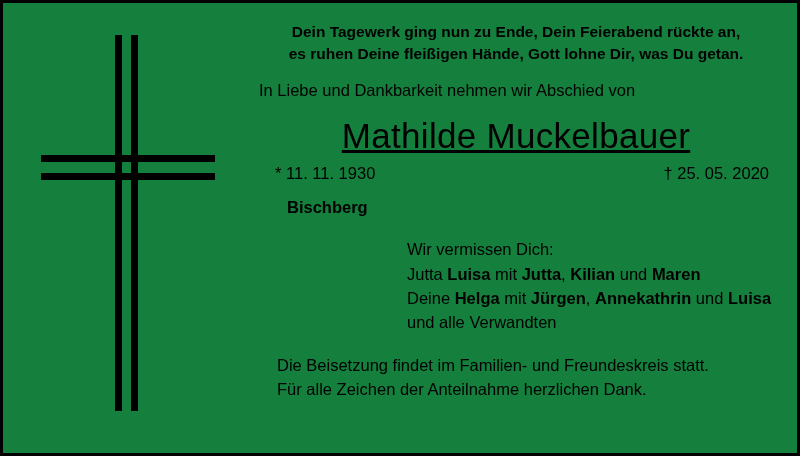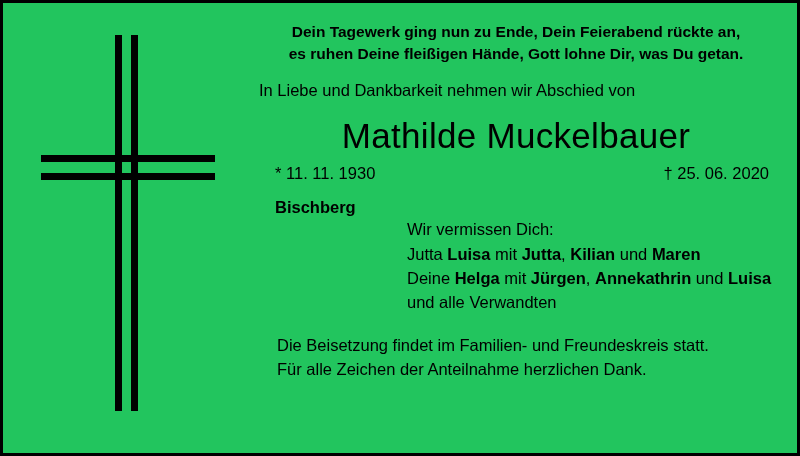--- a/index.html
+++ b/index.html
@@ -10,21 +10,21 @@
   body {
     font-family: "Liberation Sans", sans-serif;
     color: #000000;
   }
   .obituary {
     position: relative;
     width: 800px;
     height: 456px;
     box-sizing: border-box;
     border: 3px solid #000000;
-    background: #22c55e;
+    background: #15803d;
     overflow: hidden;
   }
   
   .cross-area {
     position: absolute;
     left: 0;
     top: 0;
     width: 236px;
     height: 450px;
   }
@@ -82,20 +82,21 @@
     font-size: 16.5px;
     text-align: left;
     margin-top: 16px;
   }
   .name {
     font-size: 35px;
     text-align: center;
     margin-top: 16px;
     letter-spacing: 0.3px;
     white-space: nowrap;
+    text-decoration: underline;
   }
   .maiden {
     font-size: 15.5px;
     font-weight: bold;
     text-align: center;
     margin-top: 18px;
   }
   .dates {
     position: relative;
     margin-top: 8px;
@@ -109,23 +110,24 @@
   }
   .dates .death {
     position: absolute;
     right: 4px;
     top: 0;
   }
   .place {
     font-size: 16.5px;
     font-weight: bold;
     margin-top: 12px;
-    margin-left: 16px;
+    margin-left: 28px;
   }
   .family {
+    margin-top: 20px;
     margin-left: 148px;
     font-size: 16.5px;
     line-height: 1.46;
   }
   .family .lead { margin-bottom: 1px; }
   .family b { font-weight: bold; }
   .closing {
     margin-top: 20px;
     margin-left: 18px;
     font-size: 16.5px;
@@ -151,21 +153,21 @@
       <div>es ruhen Deine fleißigen Hände, Gott lohne Dir, was Du getan.</div>
     </div>
 
     <div class="intro">In Liebe und Dankbarkeit nehmen wir Abschied von</div>
 
     <div class="name">Mathilde Muckelbauer</div>
 
 
     <div class="dates">
       <span class="birth">* 11. 11. 1930</span>
-      <span class="death">† 25. 06. 2020</span>
+      <span class="death">† 25. 05. 2020</span>
     </div>
 
     <div class="place">Bischberg</div>
 
     <div class="family">
       <div class="lead">Wir vermissen Dich:</div>
       <div>
         <span>Jutta </span><b>Luisa</b><span> mit </span><b>Jutta</b><span>, </span><b>Kilian</b><span> und </span><b>Maren</b>
       </div>
       <div>

